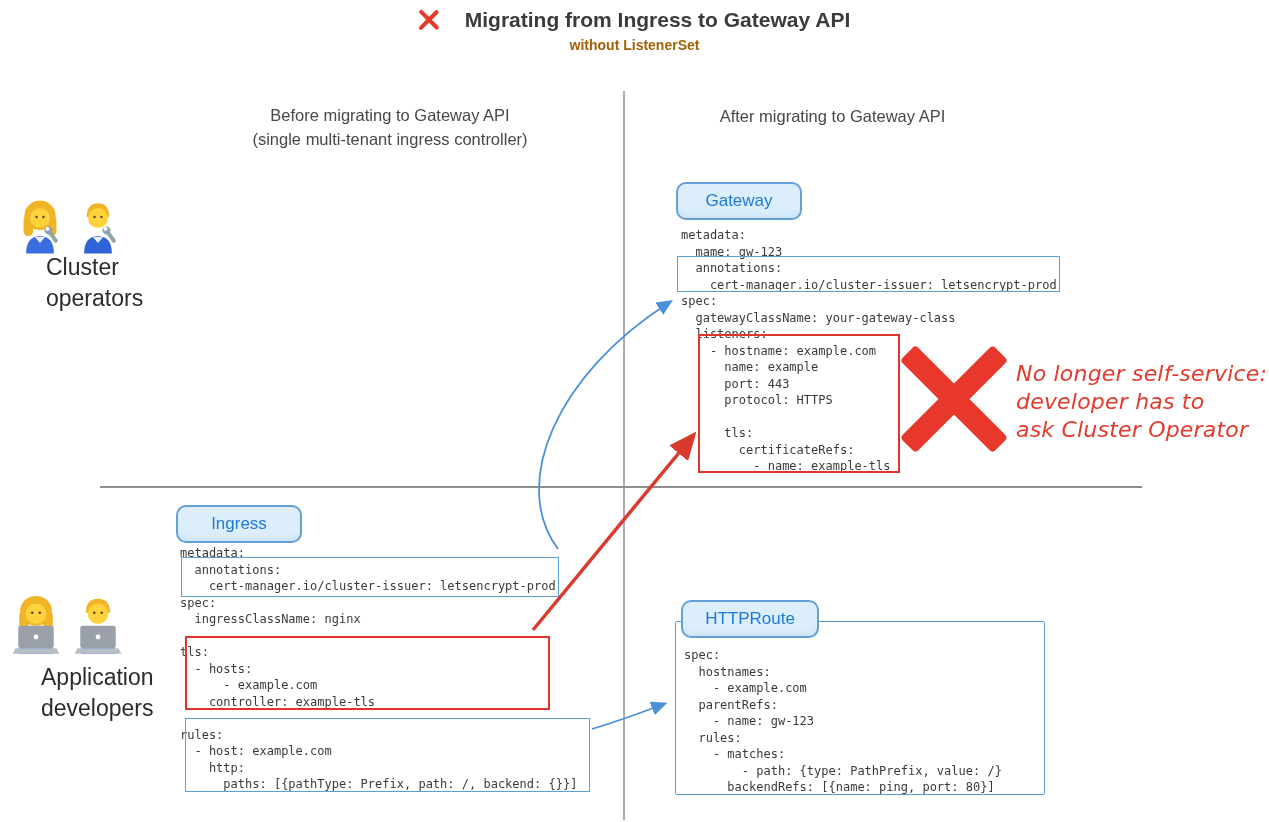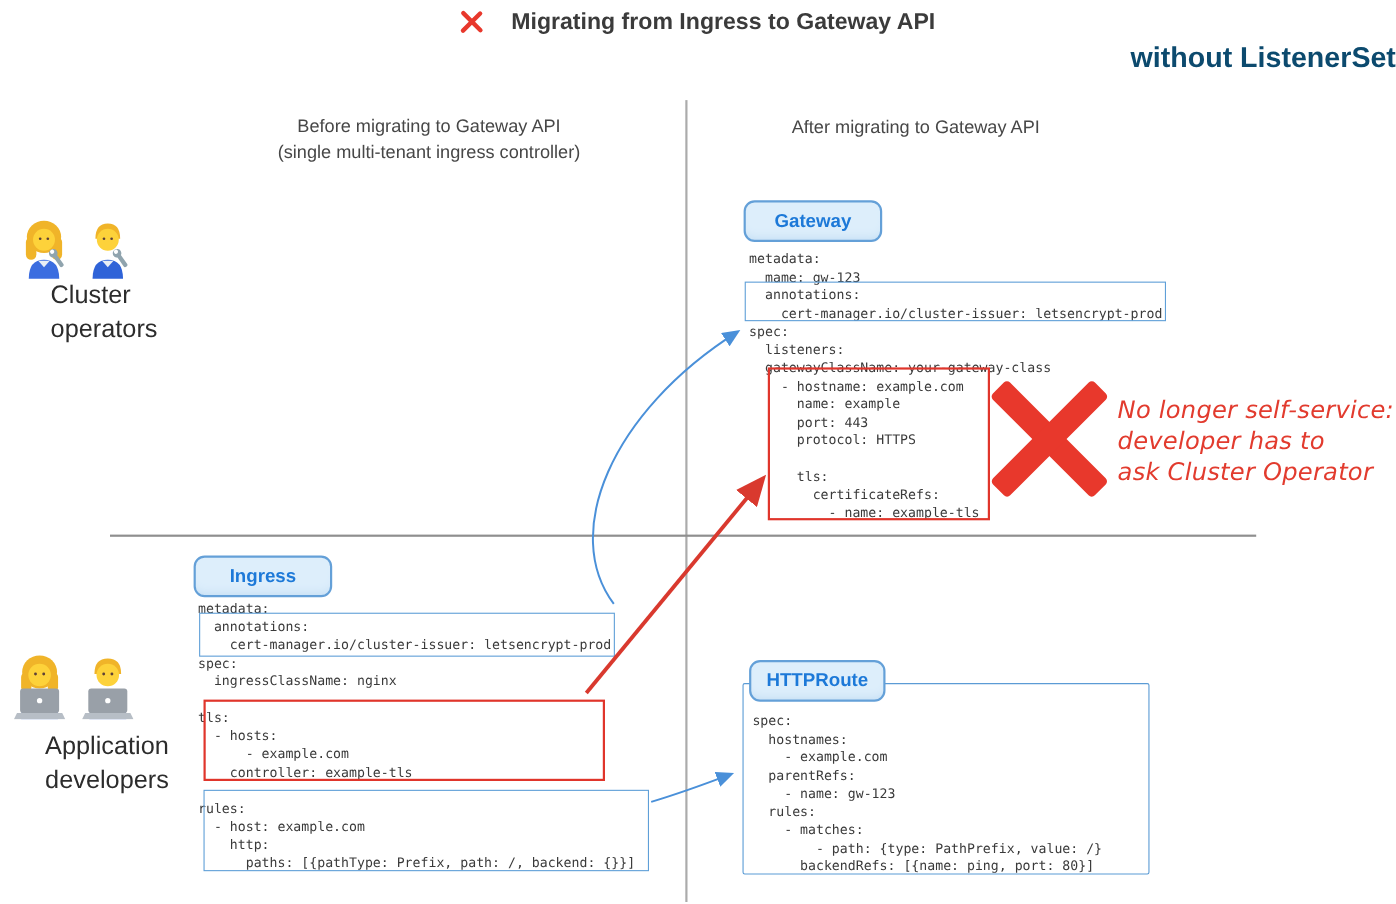--- a/index.html
+++ b/index.html
@@ -4,21 +4,21 @@
 <style>
   * { margin:0; padding:0; box-sizing:border-box; }
   html,body { width:1269px; height:822px; background:#ffffff; overflow:hidden;
               font-family:"Liberation Sans", sans-serif; }
   .abs { position:absolute; }
 
   
   .title-wrap { position:absolute; left:0; top:8px; width:1269px; text-align:center; }
   .title-line1 { display:flex; justify-content:center; align-items:center; gap:25px;
                  font-size:21px; font-weight:600; color:#3b3b3b; }
-  .title-line2 { margin-top:5px; font-size:26px; font-weight:600; color:#0c4a6e;text-align:right; }
+  .title-line2 { margin-top:5px; font-size:14px; font-weight:600; color:#a16207; }
 
   
   .xmark { position:relative; display:inline-block; }
   .xmark::before, .xmark::after { content:""; position:absolute; left:50%; top:50%;
      width:126%; height:21%; background:#e8382c; border-radius:2px; }
   .xmark::before { transform:translate(-50%,-50%) rotate(45deg); }
   .xmark::after  { transform:translate(-50%,-50%) rotate(-45deg); }
   .xmark.small { width:21px; height:21px; }
   .xmark.big { width:104px; height:104px; }
   .xmark.big::before, .xmark.big::after { border-radius:4px; }
@@ -35,21 +35,21 @@
   .actor-icons { position:absolute; display:flex; gap:6px; }
   .actor-label { position:absolute; font-size:23px; color:#2c2c2c; line-height:31px;margin-left:36px; }
 
   
   .code { font-family:"DejaVu Sans Mono","Liberation Mono",monospace;
           font-size:12px; line-height:16.5px; color:#3a3a3a; padding-left:4px; }
   .cl { height:16.5px; white-space:pre; }
 
   .tag { position:absolute; display:flex; align-items:center; justify-content:center;
          background:#ddeefb; border:2px solid #64a0d8; border-radius:10px;
-         font-size:17px; font-weight:700; color:#1d79d8; z-index:5;
+         font-size:17px; font-weight:400; color:#1d79d8; z-index:5;
          box-shadow:inset 0 -8px 10px -8px #bcd9f2; }
 
   .obox { position:absolute; pointer-events:none; background:transparent; }
   .obox.blue { border:1.5px solid #5f9fd8; }
   .obox.red  { border:2.5px solid #e0352b; }
 
   .httproute-box { position:absolute; left:675px; top:621px; width:370px; height:174px;
                    border:1.5px solid #5b9bd5; border-radius:2px; background:#fff; }
 
   
@@ -159,22 +159,22 @@
 </div>
 <div class="abs" style="left:677px; top:227px; width:420px;">
   <div class="obox blue" style="left:0px; top:29px; width:383px; height:36px;"></div>
   <div class="obox red" style="left:21px; top:107px; width:202px; height:139px;"></div>
   <div class="code">
     <div class="cl">metadata:</div>
     <div class="cl">  mame: gw-123</div>
     <div class="cl">  annotations:</div>
     <div class="cl">    cert-manager.io/cluster-issuer: letsencrypt-prod</div>
     <div class="cl">spec:</div>
+    <div class="cl">  gatewayClassName: your-gateway-class</div>
     <div class="cl">  listeners:</div>
-    <div class="cl">  gatewayClassName: your-gateway-class</div>
     <div class="cl">    - hostname: example.com</div>
     <div class="cl">      name: example</div>
     <div class="cl">      port: 443</div>
     <div class="cl">      protocol: HTTPS</div>
     <div class="cl"></div>
     <div class="cl">      tls:</div>
     <div class="cl">        certificateRefs:</div>
     <div class="cl">          - name: example-tls</div>
   </div>
 </div>
@@ -211,21 +211,21 @@
     <div class="cl"></div>
     <div class="cl">rules:</div>
     <div class="cl">  - host: example.com</div>
     <div class="cl">    http:</div>
     <div class="cl">      paths: [{pathType: Prefix, path: /, backend: {}}]</div>
   </div>
 </div>
 
 
 <div class="httproute-box">
-  <div class="tag" style="left:5px; top:-22px; width:124px; height:38px;">
+  <div class="tag" style="left:5px; top:-22px; width:138px; height:38px;">
     <span>HTTPRoute</span>
   </div>
   <div class="code" style="padding:25px 0 0 8px;">
     <div class="cl">spec:</div>
     <div class="cl">  hostnames:</div>
     <div class="cl">    - example.com</div>
     <div class="cl">  parentRefs:</div>
     <div class="cl">    - name: gw-123</div>
     <div class="cl">  rules:</div>
     <div class="cl">    - matches:</div>

